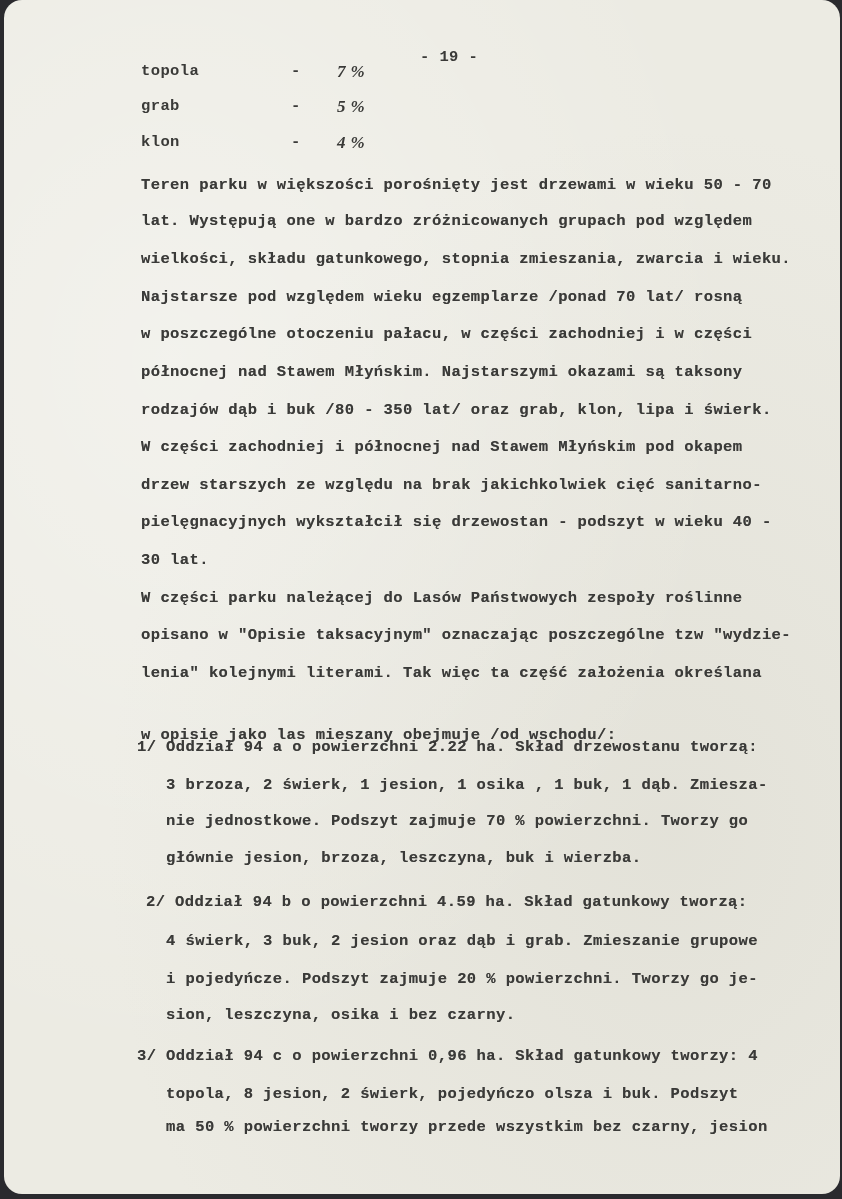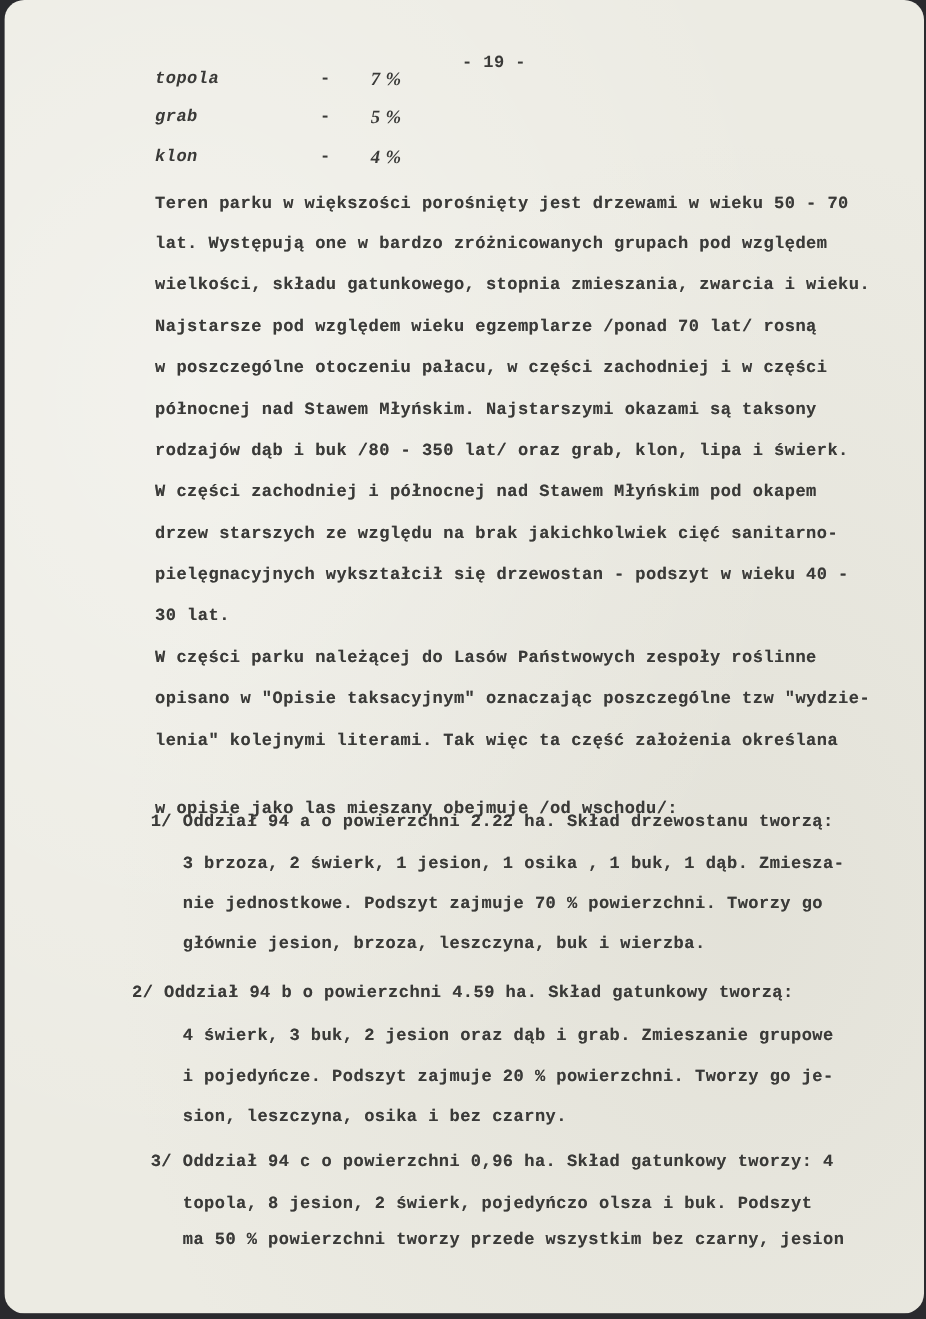--- a/index.html
+++ b/index.html
@@ -42,21 +42,21 @@
       white-space: pre;
       font-weight: bold;
     }
     .species-row {
       position: absolute;
       left: 137px;
       width: 240px;
       height: 20px;
       font-weight: bold;
     }
-    .species-name { position: absolute; left: 0; top: 0; font-style: italic; }
+    .species-name { position: absolute; left: 0; top: 0; }
     .species-dash { position: absolute; left: 150px; top: 0; }
     .species-pct  { position: absolute; left: 196px; top: 0; font-style: italic; font-family: "Liberation Serif", serif; font-size: 17px; }
   </style>
 </head>
 <body>
 
 <div class="page">
 
   <div class="page-number">- 19 -</div>
 
@@ -98,21 +98,21 @@
   </div>
 
   <div>
     <div class="line" style="left:133px; top:738px;">1/ Oddział 94 a o powierzchni 2.22 ha. Skład drzewostanu tworzą:</div>
     <div class="line" style="left:133px; top:776px;">   3 brzoza, 2 świerk, 1 jesion, 1 osika , 1 buk, 1 dąb. Zmiesza-</div>
     <div class="line" style="left:133px; top:812px;">   nie jednostkowe. Podszyt zajmuje 70 % powierzchni. Tworzy go</div>
     <div class="line" style="left:133px; top:849px;">   głównie jesion, brzoza, leszczyna, buk i wierzba.</div>
   </div>
 
   <div>
-    <div class="line" style="left:116px; top:893px;">2/ Oddział 94 b o powierzchni 4.59 ha. Skład gatunkowy tworzą:</div>
+    <div class="line" style="left:142px; top:893px;">2/ Oddział 94 b o powierzchni 4.59 ha. Skład gatunkowy tworzą:</div>
     <div class="line" style="left:133px; top:932px;">   4 świerk, 3 buk, 2 jesion oraz dąb i grab. Zmieszanie grupowe</div>
     <div class="line" style="left:133px; top:970px;">   i pojedyńcze. Podszyt zajmuje 20 % powierzchni. Tworzy go je-</div>
     <div class="line" style="left:133px; top:1006px;">   sion, leszczyna, osika i bez czarny.</div>
   </div>
 
   <div>
     <div class="line" style="left:133px; top:1047px;">3/ Oddział 94 c o powierzchni 0,96 ha. Skład gatunkowy tworzy: 4</div>
     <div class="line" style="left:133px; top:1085px;">   topola, 8 jesion, 2 świerk, pojedyńczo olsza i buk. Podszyt</div>
     <div class="line" style="left:133px; top:1118px;">   ma 50 % powierzchni tworzy przede wszystkim bez czarny, jesion</div>
     <div class="line" style="left:133px; top:1204px;">   i brzoza.</div>

